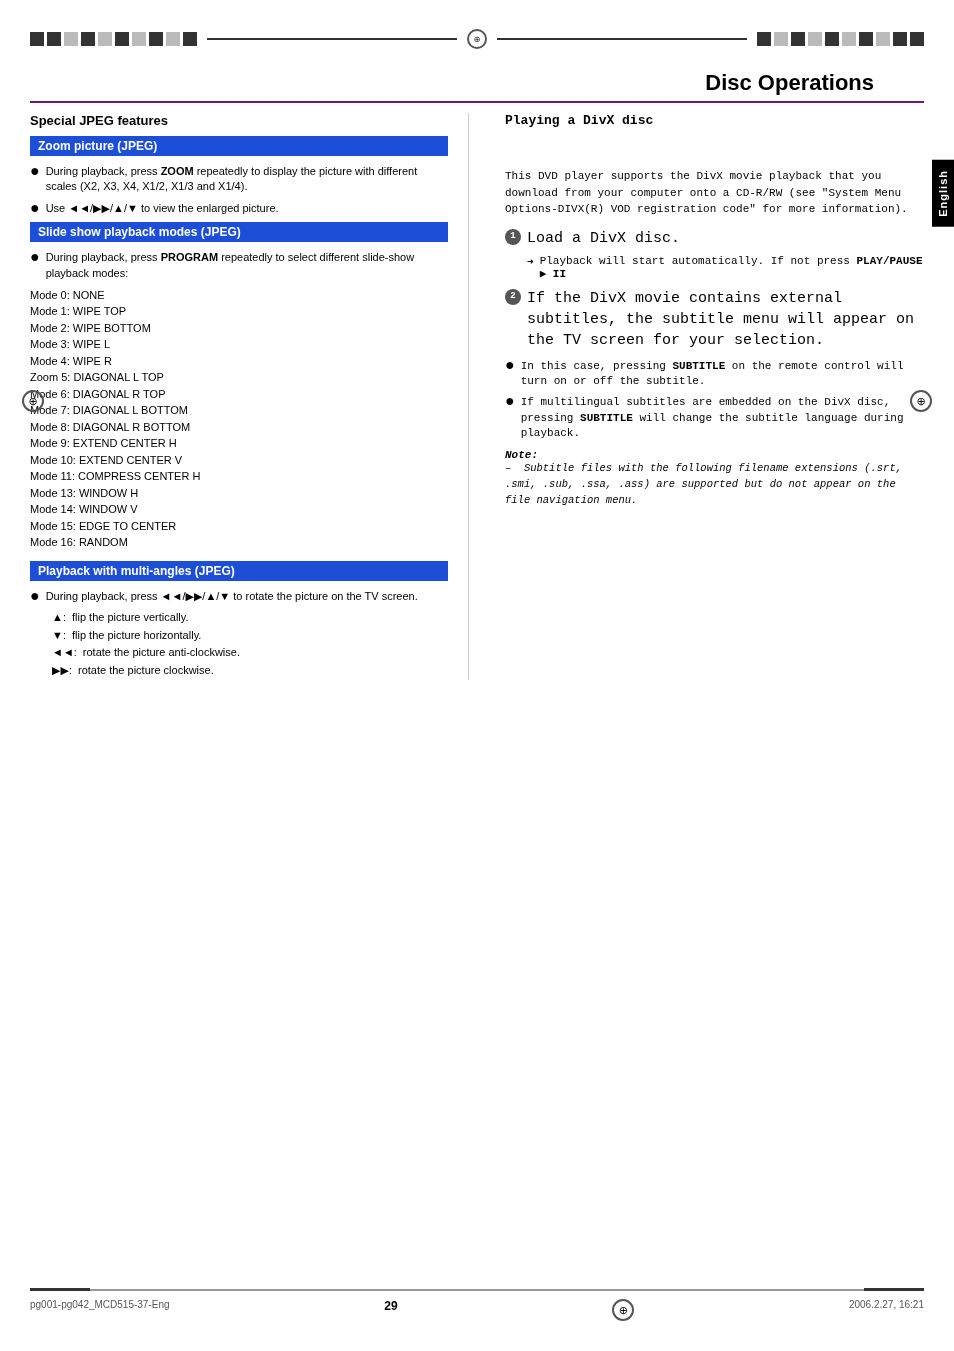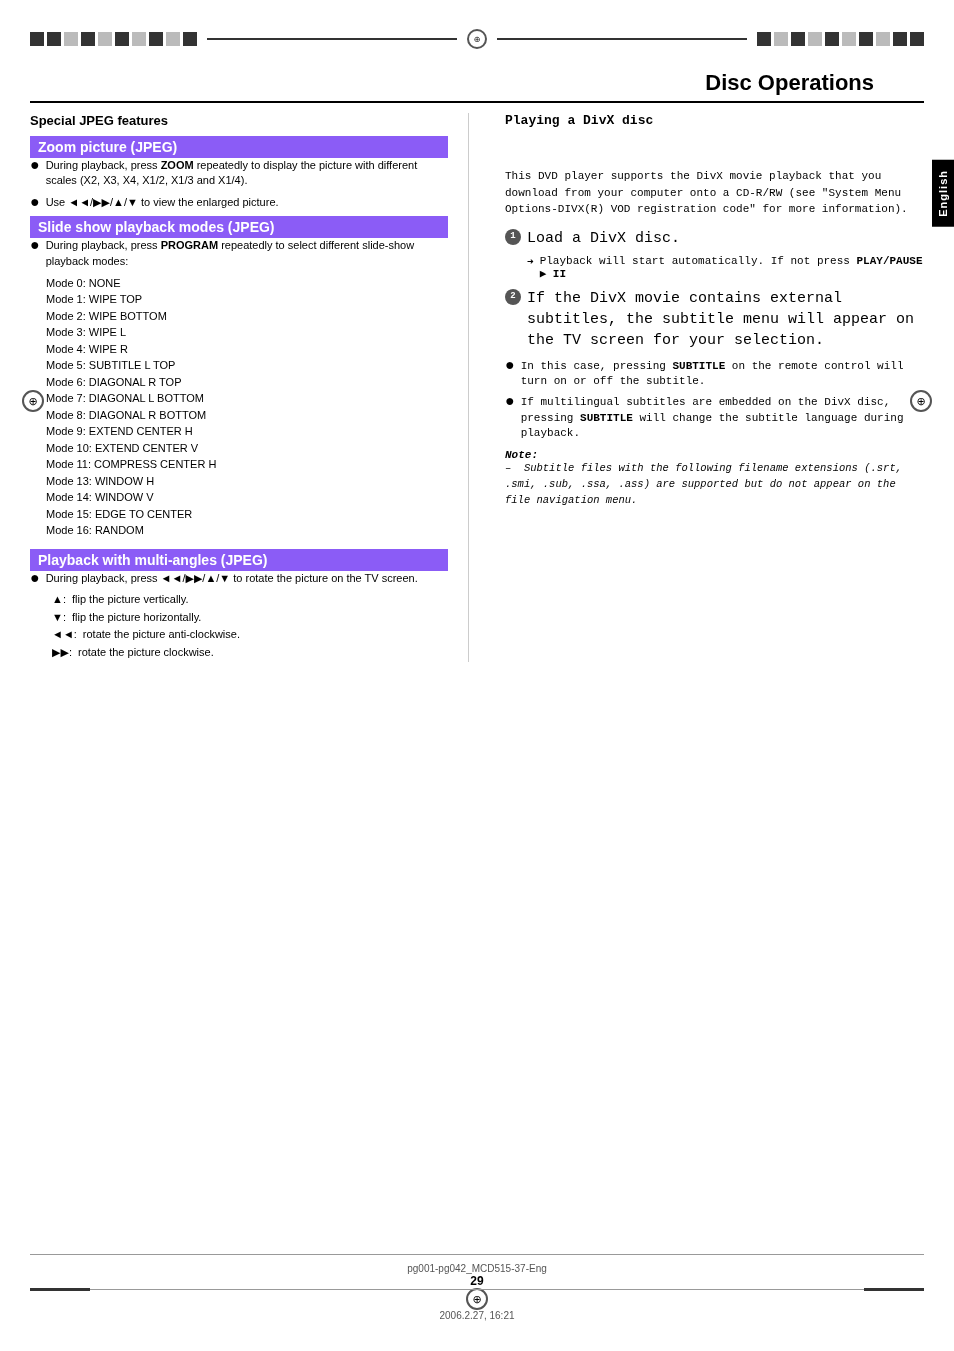--- a/index.html
+++ b/index.html
@@ -52,21 +52,21 @@
     .header-pattern-right .sq {
       width: 18px;
       height: 18px;
       background: #333;
     }
 
     
     .page-title-bar {
       text-align: right;
       padding: 10px 50px 5px 30px;
-      border-bottom: 2px solid #000000;
+      border-bottom: 2px solid #701a75;
       margin: 0 30px;
     }
     .page-title-bar h1 {
       font-size: 22px;
       font-weight: bold;
       color: #000;
     }
 
     
     .english-tab {
@@ -98,26 +98,26 @@
     }
 
     .right-column {
       width: 50%;
       padding-left: 20px;
       font-family: Liberation Mono, monospace;
     }
 
     
     .section-header {
-      background: #8b5cf6;
+      background: #1d4ed8;
       color: #fff;
       padding: 3px 8px;
-      font-size: 14px;
-      font-weight: bold;
-      margin-bottom: 0;
+      font-size: 12px;
+      font-weight: bold;
+      margin-bottom: 8px;
       margin-top: 5px;
     }
 
     
     .bullet-item {
       display: flex;
       gap: 6px;
       margin-bottom: 6px;
       line-height: 1.4;
     }
@@ -165,21 +165,20 @@
       margin-bottom: 4px;
       margin-left: 22px;
     }
     .arrow-sym {
       font-size: 11px;
       flex-shrink: 0;
     }
 
     
     .mode-list {
-      margin-left: 16px;
       font-size: 11px;
       line-height: 1.5;
     }
 
     
     .sub-bullet {
       display: flex;
       gap: 6px;
       margin-bottom: 2px;
       margin-left: 0;
@@ -202,24 +201,22 @@
     }
 
     
     .footer {
       position: absolute;
       bottom: 30px;
       left: 30px;
       right: 30px;
       display: flex;
       justify-content: space-between;
-      align-items: center;
       border-top: 1px solid #999;
       padding-top: 8px;
-      flex-direction: column;
     }
     .footer-left {
       font-size: 10px;
       color: #555;
     }
     .footer-center {
       font-size: 12px;
       font-weight: bold;
     }
     .footer-right {
@@ -344,21 +341,21 @@
         During playback, press <span class="bold">PROGRAM</span> repeatedly to select different slide-show playback modes:
       </span>
     </div>
 
     <div class="mode-list">
       <div>Mode 0: NONE</div>
       <div>Mode 1: WIPE TOP</div>
       <div>Mode 2: WIPE BOTTOM</div>
       <div>Mode 3: WIPE L</div>
       <div>Mode 4: WIPE R</div>
-      <div>Mode 5: SUBTITLE L TOP</div>
+      <div>Zoom 5: DIAGONAL L TOP</div>
       <div>Mode 6: DIAGONAL R TOP</div>
       <div>Mode 7: DIAGONAL L BOTTOM</div>
       <div>Mode 8: DIAGONAL R BOTTOM</div>
       <div>Mode 9: EXTEND CENTER H</div>
       <div>Mode 10: EXTEND CENTER V</div>
       <div>Mode 11: COMPRESS CENTER H</div>
       <div>Mode 13: WINDOW H</div>
       <div>Mode 14: WINDOW V</div>
       <div>Mode 15: EDGE TO CENTER</div>
       <div>Mode 16:  RANDOM</div>

